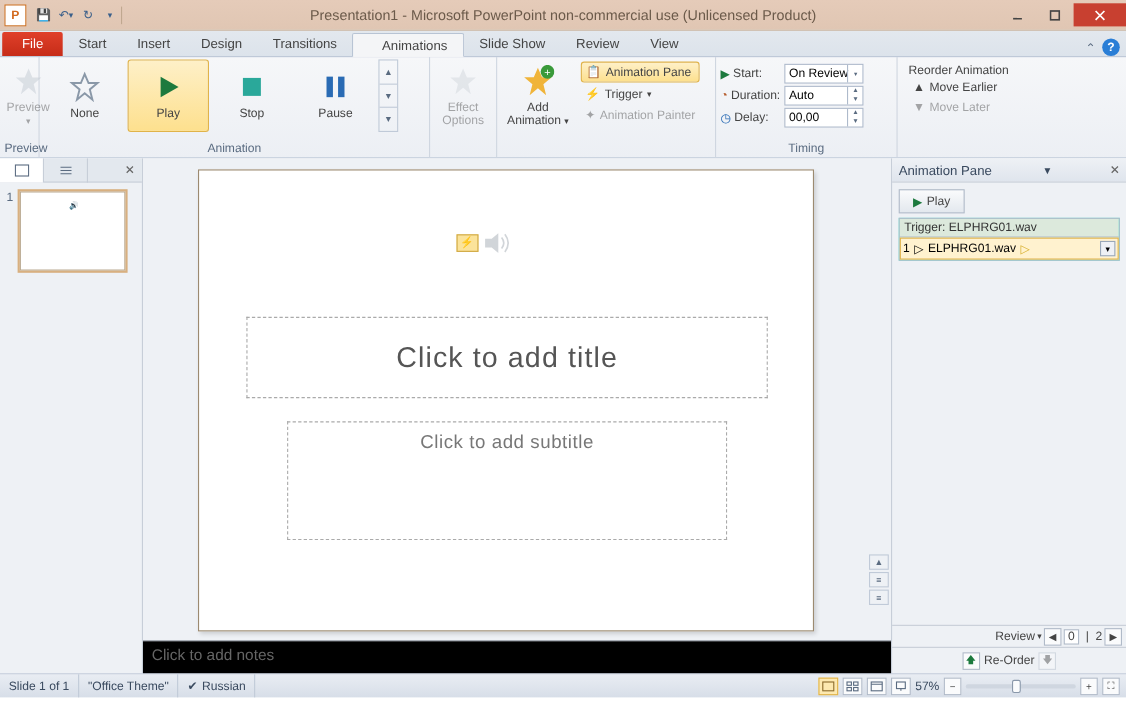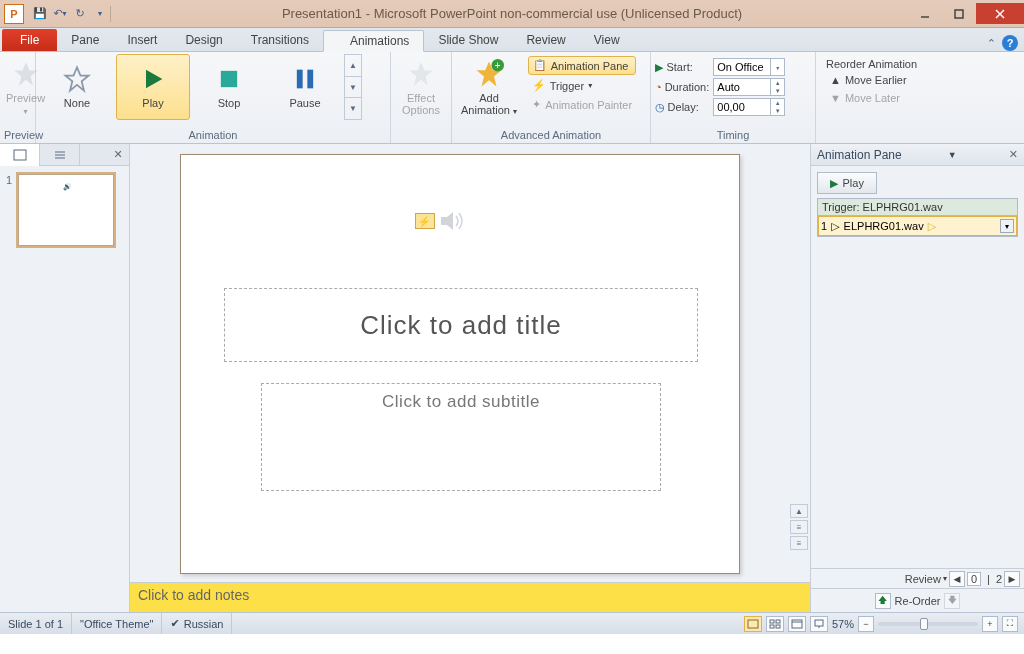--- a/index.html
+++ b/index.html
@@ -56,21 +56,21 @@
   .thumb-num { font-size:11px; color:#5a6b80;}
   .thumb-img { width:96px; height:72px; background:#fff; border:1px solid #b8a890; outline:2px solid #d8b080; position:relative;}
   .canvas-area { flex:1; background:#eef1f5; position:relative; display:flex; flex-direction:column;}
   .canvas-scroll { flex:1; overflow:hidden; position:relative;}
   .slide { position:absolute; left:50px; top:10px; width:560px; height:420px; background:#fff; border:1px solid #9c8a70; box-shadow:2px 2px 4px rgba(0,0,0,0.15);}
   .title-ph { position:absolute; left:43px; top:133px; width:474px; height:74px; border:1px dashed #aaa; display:flex; align-items:center; justify-content:center; font-size:26px; color:#555; letter-spacing:1px;}
   .subtitle-ph { position:absolute; left:80px; top:228px; width:400px; height:108px; border:1px dashed #aaa; display:flex; align-items:flex-start; justify-content:center; padding-top:8px; font-size:17px; color:#777; letter-spacing:0.5px;text-align:right;}
   .audio-icon { position:absolute; left:234px; top:54px; display:flex; align-items:center; gap:4px;}
   .lightning-badge { width:20px; height:16px; background:#fbe39a; border:1px solid #cfa742; display:flex; align-items:center; justify-content:center; font-size:10px;}
   .speaker { width:26px; height:24px; display:flex; align-items:center; justify-content:center; opacity:0.45;}
-  .notes-area { height:30px; background:#fde047; border-top:1px solid #c7ced8; padding:4px 8px; font-size:14px; color:#666;}
+  .notes-area { height:30px; background:#000000; border-top:1px solid #c7ced8; padding:4px 8px; font-size:14px; color:#666;}
   .notes-splitter-btns { position:absolute; right:2px; bottom:32px; width:18px; display:flex; flex-direction:column; gap:2px;}
   .notes-splitter-btns div { height:14px; border:1px solid #c0cad8; background:#eef1f5; font-size:8px; display:flex; align-items:center; justify-content:center; color:#5a6b80;}
   .anim-pane { width:214px; background:#eef1f5; border-left:1px solid #c7ced8; display:flex; flex-direction:column;}
   .pane-title { height:22px; background:linear-gradient(#eef1f5,#dfe5ed); border-bottom:1px solid #c7ced8; display:flex; align-items:center; padding:0 6px; font-size:12px; color:#3a4a5f;}
   .pane-title .close { margin-left:auto; font-size:11px; color:#666;}
   .pane-body { flex:1; padding:6px; display:flex; flex-direction:column; gap:4px;}
   .play-btn { width:60px; height:22px; border:1px solid #b0bac8; background:linear-gradient(#fafbfc,#e3e8ee); display:flex; align-items:center; justify-content:center; gap:4px; font-size:11px; color:#444;}
   .anim-list { border:1px solid #b0bac8; background:#5eead4; flex:0 0 auto;}
   .trigger-hdr { background:#dce9dc; font-size:11px; color:#333; padding:2px 4px; border-bottom:1px solid #b0bac8;}
   .anim-row { display:flex; align-items:center; height:20px; background:#fff2cf; border:1px solid #e0b34a; font-size:11px; gap:4px; padding:0 2px;}
@@ -117,21 +117,21 @@
         <svg viewBox="0 0 10 10">
           <line x1="1" y1="1" x2="9" y2="9" stroke="#fff" stroke-width="1.5"></line>
           <line x1="9" y1="1" x2="1" y2="9" stroke="#fff" stroke-width="1.5"></line>
         </svg>
       </div>
   </div>
 </div>
 
 <div class="tabs-row">
   <div class="file-tab">File</div>
-  <div class="tab">Pane</div>
+  <div class="tab">Start</div>
   <div class="tab">Insert</div>
   <div class="tab">Design</div>
   <div class="tab">Transitions</div>
   <div class="tab active">Animations</div>
   <div class="tab">Slide Show</div>
   <div class="tab">Review</div>
   <div class="tab">View</div>
   <div class="tab-right">
     <span style="font-size:11px;color:#5a6b80;">⌃</span>
     <div class="help-icon">?</div>
@@ -229,32 +229,31 @@
           <span style="color:#e6a817;">⚡</span>
           <span>Trigger</span>
           <span class="chevron">▾</span>
         </div>
         <div class="small-btn disabled">
           <span>✦</span>
           <span>Animation Painter</span>
         </div>
       </div>
     </div>
-    <div class="ribbon-group-label">Advanced Animation</div>
   </div>
 
   <div class="ribbon-group" style="width:165px;">
     <div class="ribbon-group-body" style="flex-direction:column;">
       <div class="timing-grid">
         <span class="lbl">
             <span style="color:#1d7a3e;">▶</span>
             <span>Start:</span>
           </span>
         <div class="field">
-            <span>On Office</span>
+            <span>On Review</span>
             <div class="spinner">
               <div class="chevron">▾</div>
             </div>
           </div>
         <span></span>
         <span class="lbl">
             <span style="color:#b45a2a;">◔</span>
             <span>Duration:</span>
           </span>
         <div class="field">

